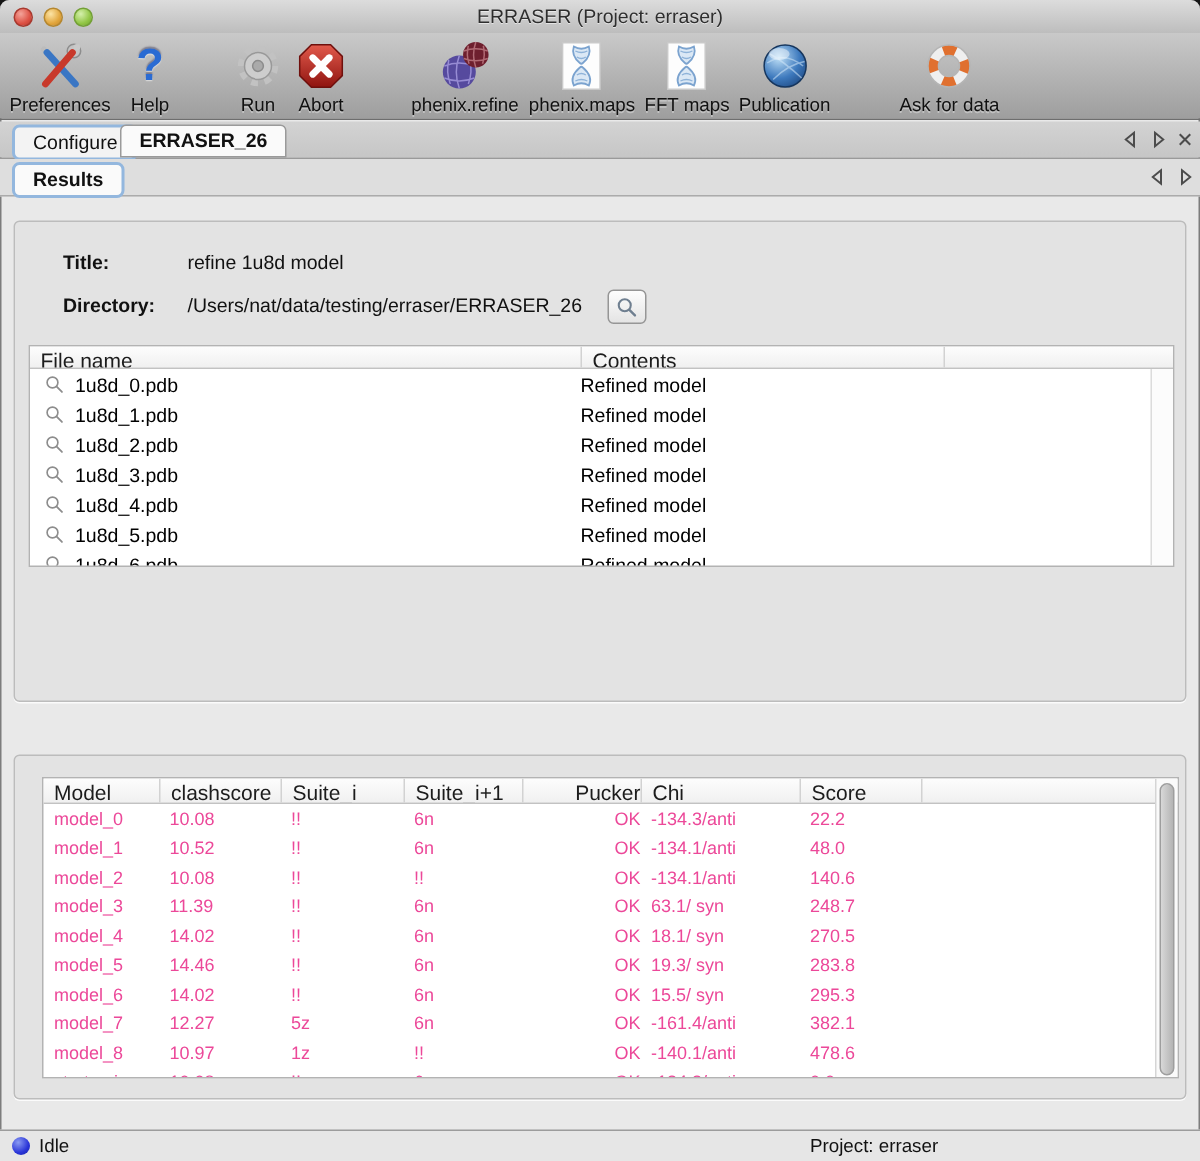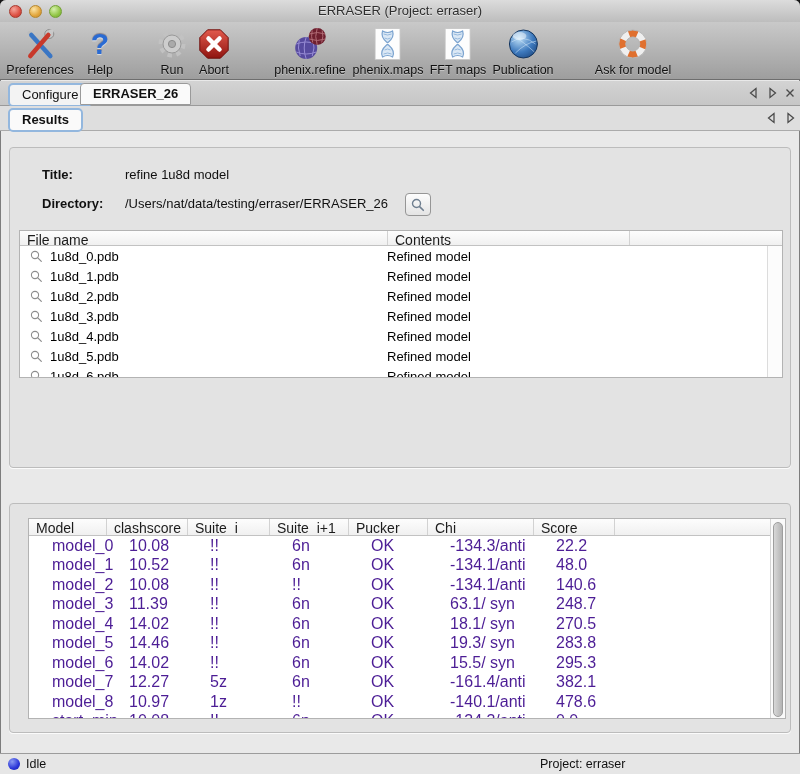--- a/index.html
+++ b/index.html
@@ -47,24 +47,24 @@
   .thead{position:absolute;left:0;top:0;right:0;background:linear-gradient(#fdfdfd,#f0f0f0);
          border-bottom:1px solid #c2c2c2;display:flex;box-sizing:border-box;}
   .hcell{font-size:14px;color:#1c1c1c;padding:1px 0 0 7px;box-sizing:border-box;border-left:1px solid #d2d2d2;
          overflow:hidden;white-space:nowrap;}
   .hcell:first-child{border-left:none;}
   .rows{position:absolute;left:0;right:0;}
   .frow{height:20px;display:flex;align-items:center;font-size:13px;color:#000;}
   .fmag{width:20px;padding-left:10px;display:flex;align-items:center;}
   .fname{width:337px;overflow:hidden;white-space:nowrap;}
   .fcontents{overflow:hidden;white-space:nowrap;}
-  .vrow{height:19.5px;display:flex;align-items:center;font-size:16px;color:#4c1d95;padding-left:16px;}
+  .vrow{height:19.5px;display:flex;align-items:center;font-size:12px;color:#ec4899;}
   .vcell{padding-left:7px;box-sizing:border-box;overflow:hidden;white-space:nowrap;}
   .vc0{width:77px;} .vc1{width:81px;} .vc2{width:82px;} .vc3{width:79px;}
-  .vc4{width:79px;} .vc5{width:106px;} .vc6{width:81px;} .vc7{flex:1;}
+  .vc4{width:79px;text-align:right;} .vc5{width:106px;} .vc6{width:81px;} .vc7{flex:1;}
   .vscroll{position:absolute;top:0;right:0;bottom:0;width:15px;background:#fafafa;border-left:1px solid #d5d5d5;box-sizing:border-box;}
   .vthumb{position:absolute;left:2px;right:2px;top:3px;height:195px;border-radius:6px;
           background:linear-gradient(90deg,#d8d8d8,#b4b4b4);border:1px solid #9e9e9e;box-sizing:border-box;}
   .fscroll{position:absolute;top:15px;right:0;bottom:0;width:15px;background:#fcfcfc;border-left:1px solid #dcdcdc;box-sizing:border-box;}
   
   .checkbox{position:absolute;left:22px;top:384px;width:14px;height:14px;border:1px solid #9c9c9c;border-radius:3px;
             background:linear-gradient(#fff,#f0f0f0);cursor:default;}
   .checklabel{position:absolute;left:42px;top:384px;font-size:13px;color:#000;}
   .bigbtn{position:absolute;top:412px;height:38px;border:1px solid #8f8f8f;border-radius:2px;
           background:linear-gradient(#fefefe,#ebebeb);display:flex;align-items:center;gap:8px;
@@ -183,21 +183,21 @@
     </div>
     <div class="tool" style="left:633px">
       <span class="ticon">
         <svg width="32" height="32" viewBox="0 0 32 32">
           <circle cx="16" cy="16" r="10.5" fill="none" stroke="#efefef" stroke-width="7"></circle>
           <circle cx="16" cy="16" r="10.5" fill="none" stroke="#e0702f" stroke-width="7" stroke-dasharray="8.25 8.25" stroke-dashoffset="4.1"></circle>
           <circle cx="16" cy="16" r="14" fill="none" stroke="#b5b5b5"></circle>
           <circle cx="16" cy="16" r="7" fill="none" stroke="#b5b5b5"></circle>
         </svg>
       </span>
-      <span class="tlabel">Ask for model</span>
+      <span class="tlabel">Ask for data</span>
     </div>
   </div>
 
   <div class="tabrow1">
     <div class="tab focusring" style="left:8px">Configure</div>
     <div class="tab sel" style="left:80px">ERRASER_26</div>
     <span class="navbtn" style="left:747px">
       <svg width="14" height="14" viewBox="0 0 14 14">
           <polygon points="9,2.5 3.5,7 9,11.5" fill="none" stroke="#4c4c4c" stroke-width="1.3"></polygon>
         </svg>

